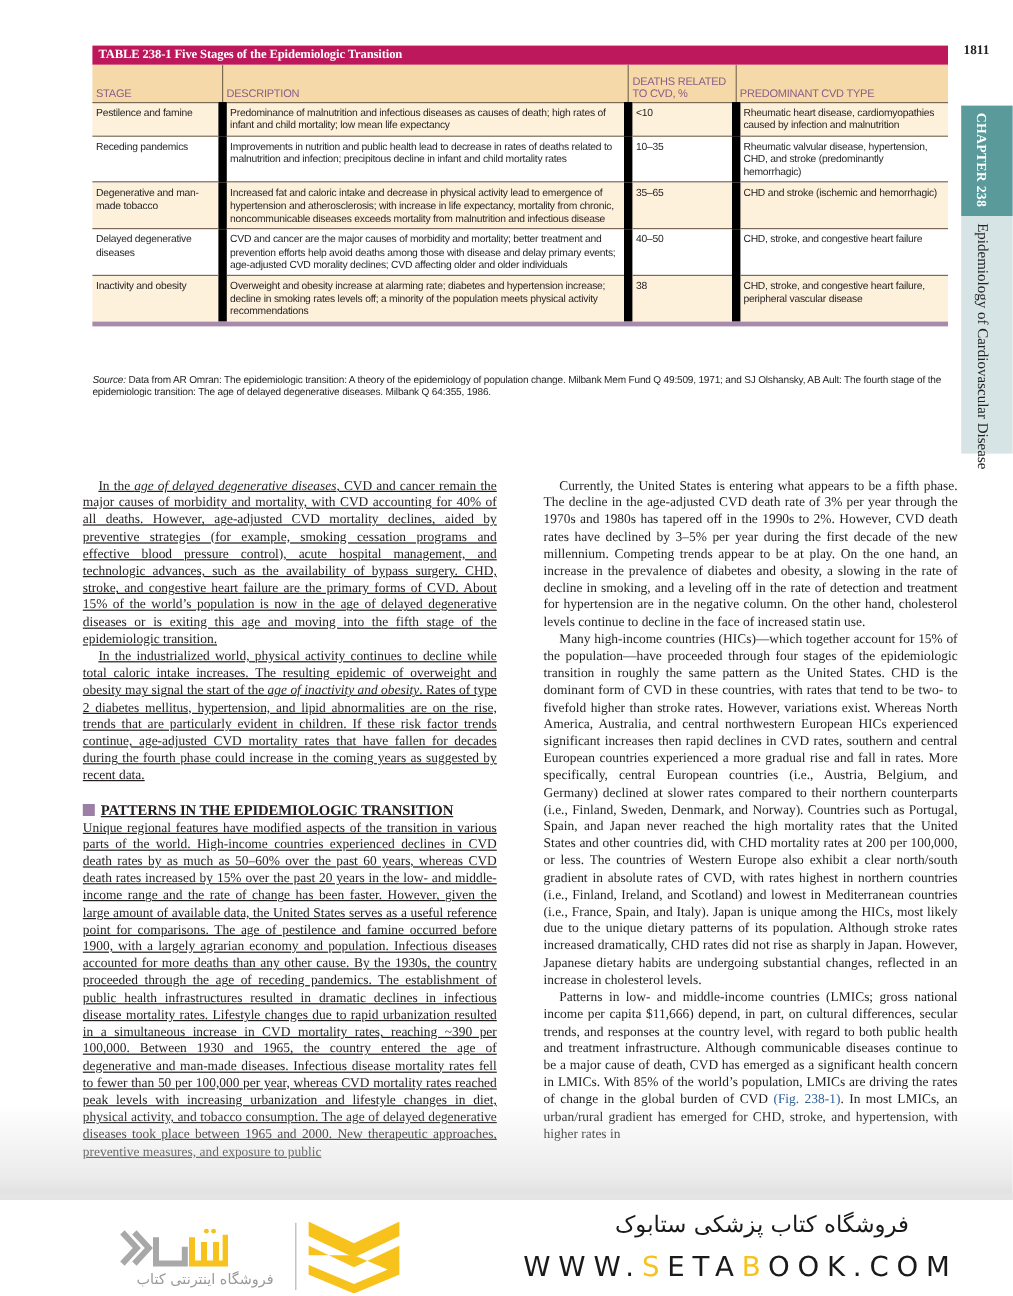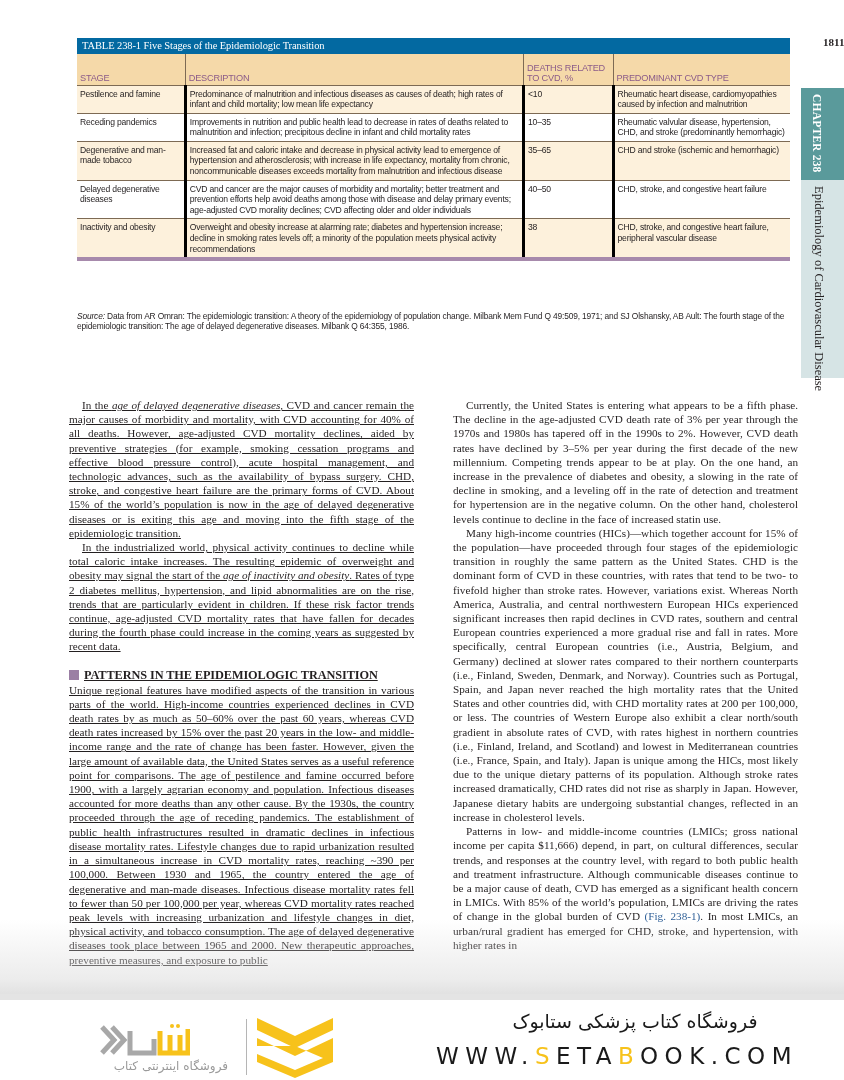--- a/index.html
+++ b/index.html
@@ -1,35 +1,35 @@
 <!DOCTYPE html>
 <html><head>
 <meta charset="utf-8">
 <style>
   * { box-sizing: border-box; margin: 0; padding: 0; }
   html, body { width: 844px; height: 1080px; background: #ffffff; overflow: hidden; }
   body { position: relative; font-family: "Liberation Serif", serif; color: #231f20; }
 
-  .page-number { position: absolute; left: 803px; top: 36px; font-family: "Liberation Serif", serif; font-weight: bold; font-size: 11px; color: #231f20; margin-left: 20px; }
+  .page-number { position: absolute; left: 803px; top: 36px; font-family: "Liberation Serif", serif; font-weight: bold; font-size: 11px; color: #231f20; }
 
   
   .chapter-tab { position: absolute; left: 801px; top: 88px; width: 43px; height: 290px; }
   .chapter-tab .num-box { position: absolute; left: 0; top: 0; width: 43px; height: 92px; background: #5a9a9b; }
   .chapter-tab .title-box { position: absolute; left: 0; top: 92px; width: 43px; height: 198px; background: #d6e4e5; }
   .chapter-tab .vtext { position: absolute; writing-mode: vertical-rl; white-space: nowrap; font-family: "Liberation Serif", serif; }
   .chapter-tab .num-text { left: 10px; top: 6px; font-size: 11.5px; color: #ffffff; font-weight: bold; letter-spacing: 0.2px; }
   .chapter-tab .title-text { left: 10px; top: 98px; font-size: 12.5px; color: #231f20; }
 
   
   .table-wrap { position: absolute; left: 77px; top: 38px; width: 713px; }
-  .table-title { background: #0369a1; color: #ffffff; height: 16px; line-height: 16px; padding-left: 5px; font-family: "Liberation Serif", serif; font-weight: normal; font-size: 10.5px; letter-spacing: -0.1px; }
+  .table-title { background: #be185d; color: #ffffff; height: 16px; line-height: 16px; padding-left: 5px; font-family: "Liberation Serif", serif; font-weight: bold; font-size: 10.5px; letter-spacing: -0.1px; }
   table { width: 713px; border-collapse: collapse; font-family: "Liberation Sans", sans-serif; font-size: 8.6px; line-height: 10.6px; letter-spacing: -0.2px; color: #231f20; }
   thead th { background: #f5d9a9; color: #8b5b89; text-align: left; vertical-align: bottom; font-weight: normal; font-size: 9.2px; line-height: 10px; padding: 3px 3px 2px 3px; height: 31px; border-left: 1px solid #7d6a54; text-transform: uppercase; letter-spacing: -0.2px; }
   thead th:first-child { border-left: none; }
-  tbody td { vertical-align: top; padding: 3px 4px 3px 3px; border-left: 3px solid #000000; border-top: 1px solid #7d6a54; }
+  tbody td { vertical-align: top; padding: 3px 4px 3px 3px; border-left: 7px solid #000000; border-top: 1px solid #7d6a54; }
   tbody td:first-child { border-left: none; }
   tbody tr.odd td { background: #fdf1dc; margin-left: 44px; }
   tbody tr.even td { background: #ffffff; }
   .table-bottom { height: 4px; background: #a78aac; }
   .col-stage { width: 104px; }
   .col-desc { width: 325px; }
   .col-deaths { width: 86px; }
   .col-type { width: 170px; }
 
   .notes { position: absolute; left: 77px; top: 311px; width: 713px; font-family: "Liberation Sans", sans-serif; font-size: 8.4px; line-height: 10.4px; letter-spacing: -0.15px; color: #231f20; }

